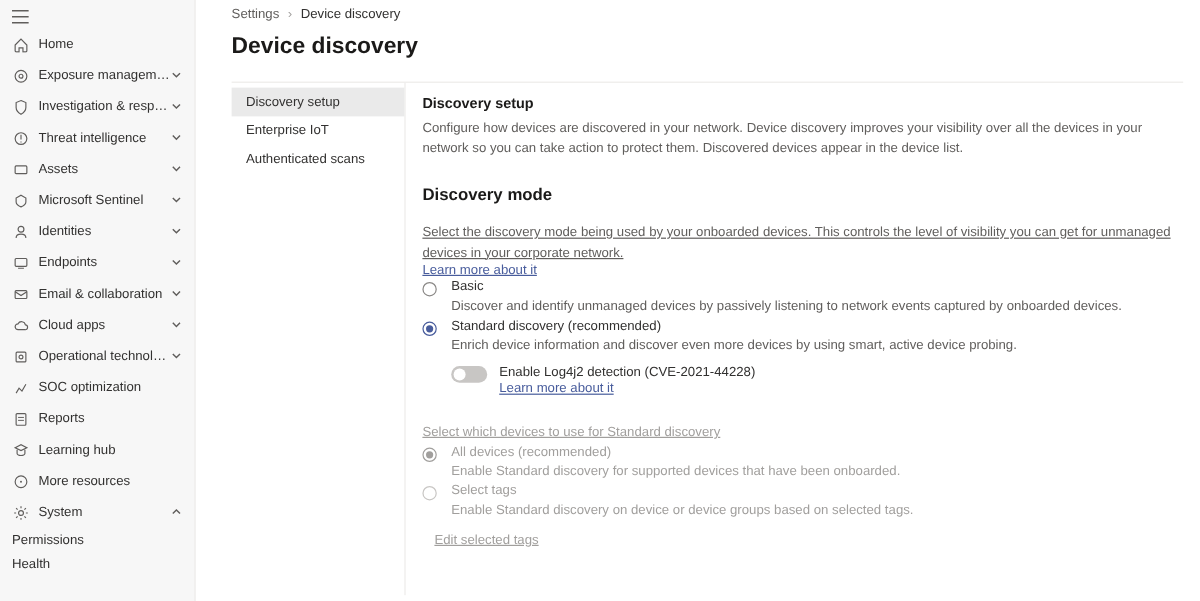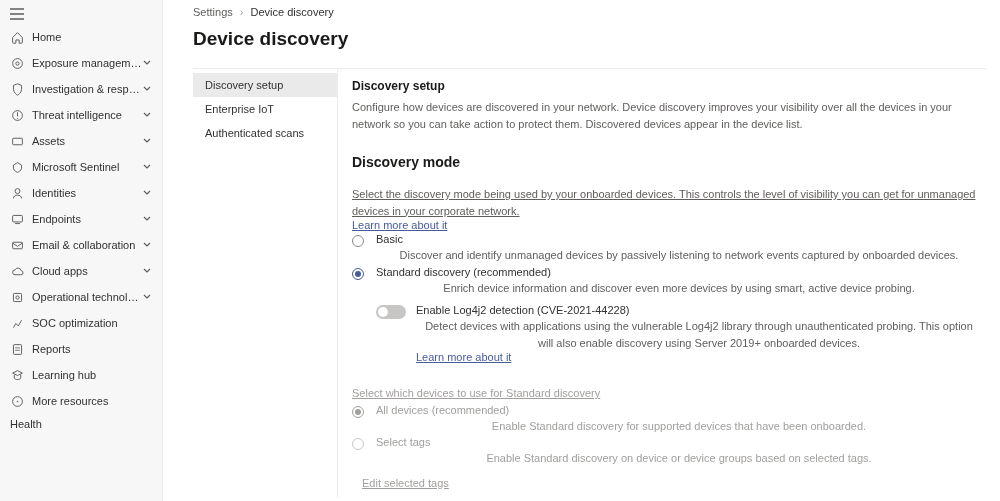--- a/index.html
+++ b/index.html
@@ -161,21 +161,21 @@
     top: 2px; left: 2px;
     width: 6px; height: 6px;
     background: #485c9c;
     border-radius: 50%;
   }
   .radio.disabled { border-color: #c8c6c4; cursor: default; }
   .radio.disabled.checked { border-color: #a19f9d; }
   .radio.disabled.checked::after { background: #a19f9d; }
   .radio-body { flex: 1; }
   .radio-label { color: #323130; margin-bottom: 2px; }
-  .radio-desc { color: #605e5c; line-height: 1.5; text-align: center; }
+  .radio-desc { color: #605e5c; line-height: 1.5; }
   .disabled-text { color: #a19f9d; }
 
   .toggle-row {
     display: flex;
     align-items: flex-start;
     margin-top: 8px;
   }
   .toggle {
     width: 30px;
     height: 14px;
@@ -360,20 +360,33 @@
   </div>
   <div class="side-item">
     <span class="icon">
         <svg width="13" height="13" viewBox="0 0 16 16">
           <circle cx="8" cy="8" r="6" fill="none" stroke="#605e5c" stroke-width="1.2"></circle>
           <circle cx="8" cy="8" r="1" fill="#605e5c"></circle>
         </svg>
       </span>
     <span class="lbl">More resources</span>
   </div>
+  <div class="side-item">
+    <span class="icon">
+        <svg width="13" height="13" viewBox="0 0 16 16">
+          <circle cx="8" cy="8" r="2.5" fill="none" stroke="#605e5c" stroke-width="1.2"></circle>
+          <path d="M8 1v2M8 13v2M1 8h2M13 8h2M3 3l1.5 1.5M11.5 11.5L13 13M3 13l1.5-1.5M11.5 4.5L13 3" stroke="#605e5c" stroke-width="1.2"></path>
+        </svg>
+      </span>
+    <span class="lbl">System</span>
+    <span class="chev"><svg width="10" height="10" viewBox="0 0 10 10">
+          <path d="M2 6l3-3 3 3" fill="none" stroke="#605e5c" stroke-width="1.2"></path>
+        </svg></span>
+  </div>
+  <div class="side-plain">Permissions</div>
   <div class="side-plain">Health</div>
 
 </div>
 
 <div class="main">
   <div class="breadcrumb">
     <span>Settings</span>
     <span class="sep">›</span>
     <span>Device discovery</span>
   </div>
@@ -407,21 +420,20 @@
       
       <div class="radio-row">
         <div class="radio checked"></div>
         <div class="radio-body">
           <div class="radio-label">Standard discovery (recommended)</div>
           <div class="radio-desc">Enrich device information and discover even more devices by using smart, active device probing.</div>
           <div class="toggle-row">
             <div class="toggle"></div>
             <div class="toggle-body">
               <div class="radio-label">Enable Log4j2 detection (CVE-2021-44228)</div>
-              <div class="radio-desc">Detect devices with applications using the vulnerable Log4j2 library through unauthenticated probing. This option will also enable discovery using Server 2019+ onboarded devices.</div>
               <a class="linky">Learn more about it</a>
             </div>
           </div>
         </div>
       </div>
 
       
       <div class="section-gap">
         <div class="sub-p disabled-text">Select which devices to use for Standard discovery</div>
 

